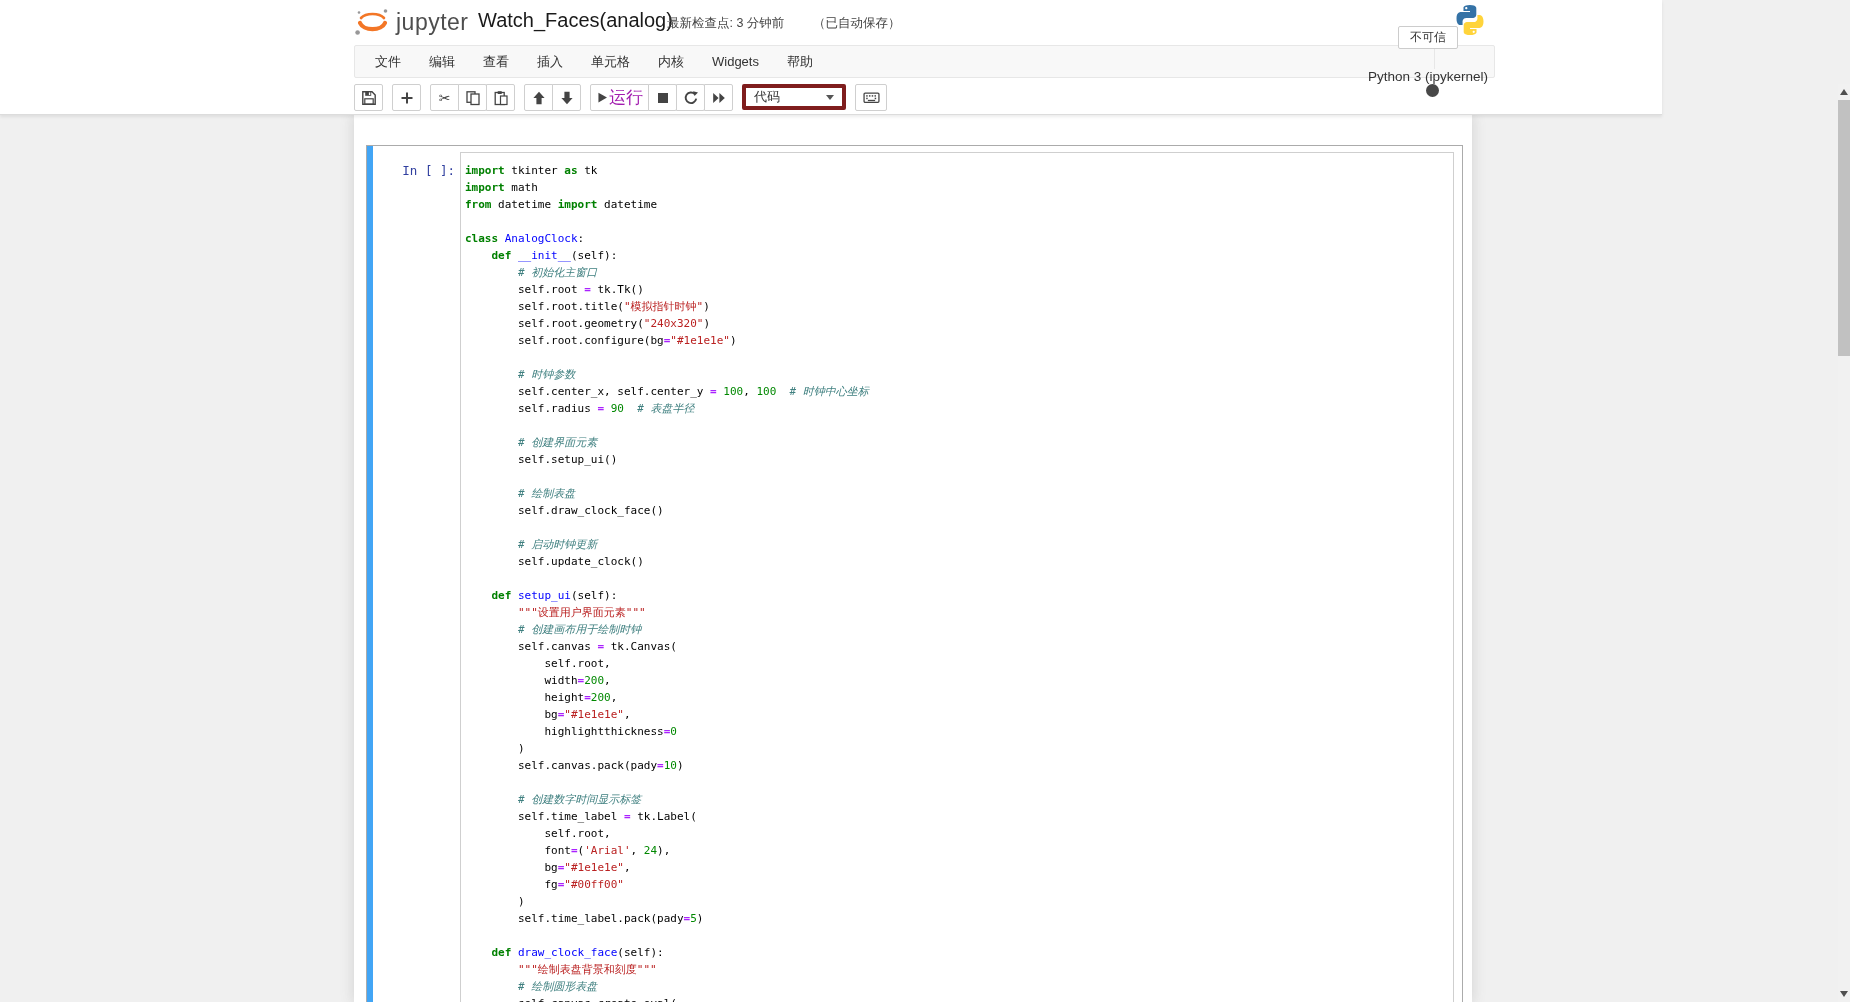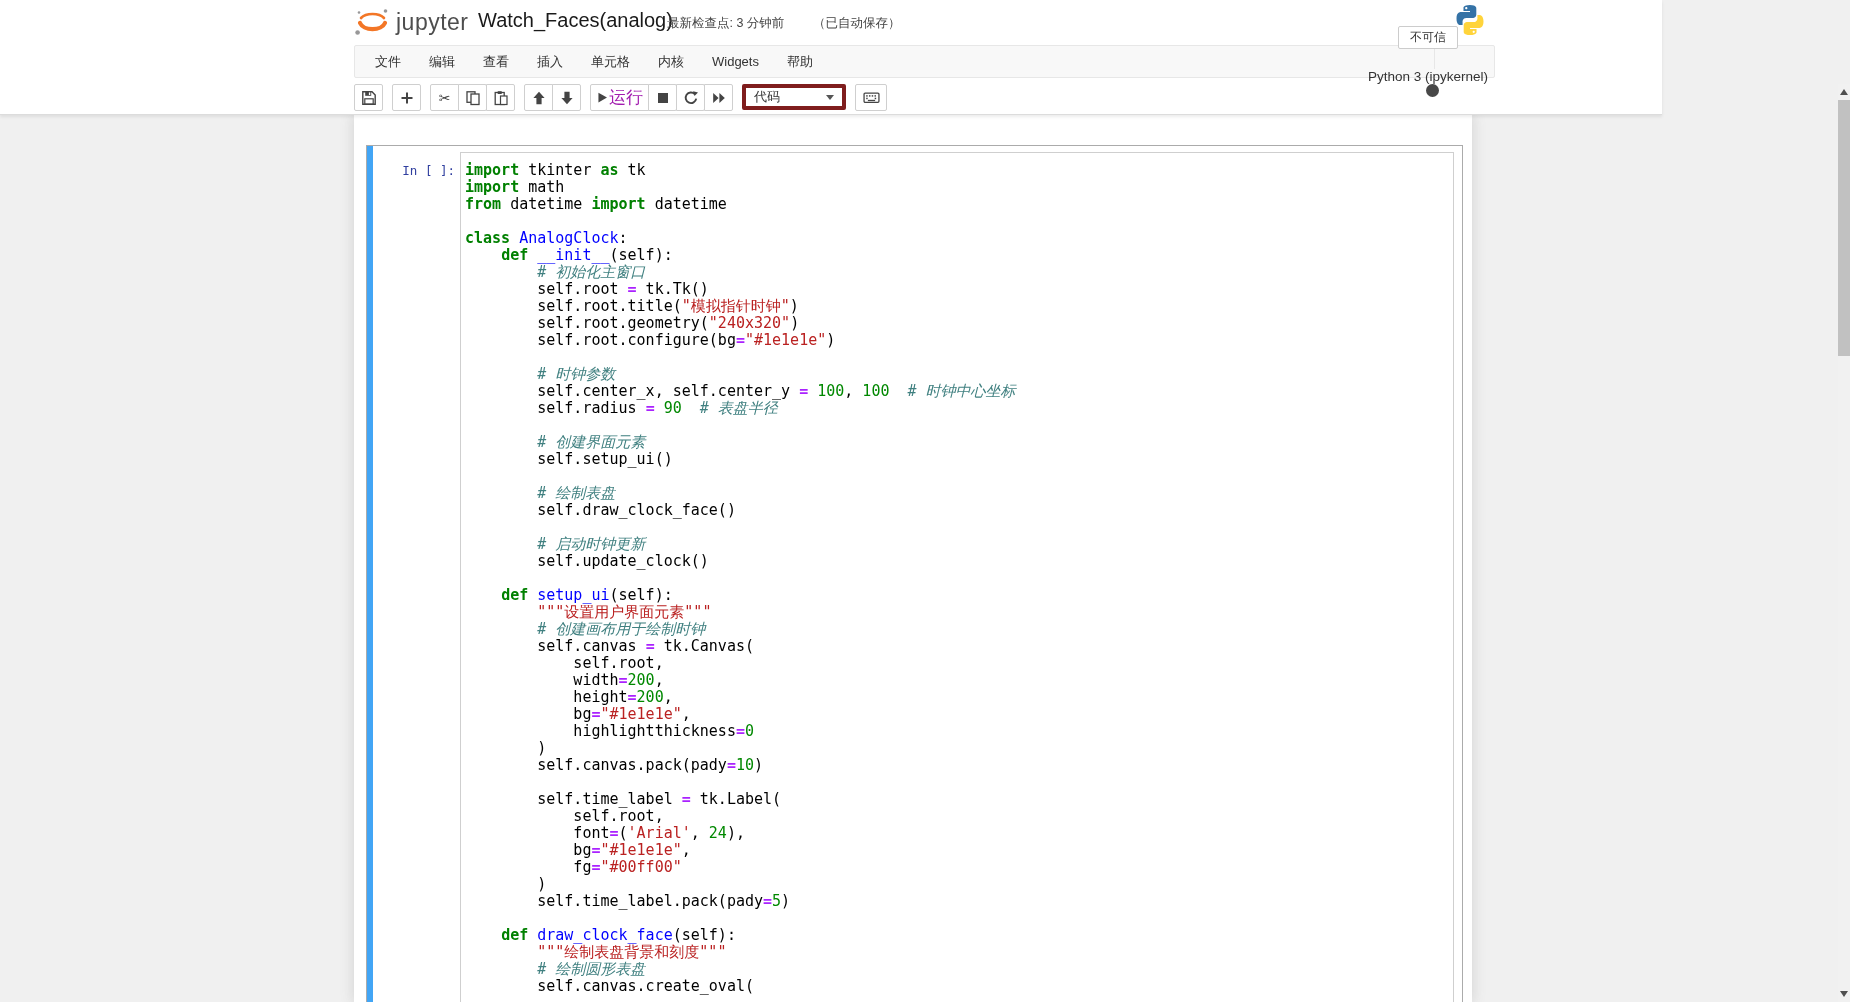--- a/index.html
+++ b/index.html
@@ -85,21 +85,21 @@
     font-size:12.5px; line-height:17px; color:#303f9f;
     text-align:right; white-space:pre;
   }
   .codearea {
     position:absolute; left:93px; top:6px; right:8px; bottom:8px;
     background:#fff; border:1px solid #cfcfcf;
     padding:9px 4px 4px 4px; overflow:hidden; cursor:text;
   }
   .cl {
     font-family:"DejaVu Sans Mono","Liberation Mono",monospace;
-    font-size:15px; line-height:17px; height:17px; white-space:pre; color:#000;
+    font-size:11px; line-height:17px; height:17px; white-space:pre; color:#000;
   }
   .t-kw { color:#008000; font-weight:bold; }
   .t-nm { color:#0000ff; }
   .t-cm { color:#408080; font-style:italic; }
   .t-st { color:#ba2121; }
   .t-op { color:#aa22ff; font-weight:bold; }
   .t-nb { color:#008800; }
   .t-tx { color:#000; }
 
   
@@ -283,20 +283,21 @@
         <div class="cl"><span class="t-tx">        </span><span class="t-cm"># 创建画布用于绘制时钟</span></div>
         <div class="cl"><span class="t-tx">        self.canvas </span><span class="t-op">=</span><span class="t-tx"> tk.Canvas(</span></div>
         <div class="cl"><span class="t-tx">            self.root,</span></div>
         <div class="cl"><span class="t-tx">            width</span><span class="t-op">=</span><span class="t-nb">200</span><span class="t-tx">,</span></div>
         <div class="cl"><span class="t-tx">            height</span><span class="t-op">=</span><span class="t-nb">200</span><span class="t-tx">,</span></div>
         <div class="cl"><span class="t-tx">            bg</span><span class="t-op">=</span><span class="t-st">"#1e1e1e"</span><span class="t-tx">,</span></div>
         <div class="cl"><span class="t-tx">            highlightthickness</span><span class="t-op">=</span><span class="t-nb">0</span></div>
         <div class="cl"><span class="t-tx">        )</span></div>
         <div class="cl"><span class="t-tx">        self.canvas.pack(pady</span><span class="t-op">=</span><span class="t-nb">10</span><span class="t-tx">)</span></div>
         <div class="cl">&nbsp;</div>
+        <div class="cl"><span class="t-tx">        </span><span class="t-cm"># 创建数字时间显示标签</span></div>
         <div class="cl"><span class="t-tx">        self.time_label </span><span class="t-op">=</span><span class="t-tx"> tk.Label(</span></div>
         <div class="cl"><span class="t-tx">            self.root,</span></div>
         <div class="cl"><span class="t-tx">            font</span><span class="t-op">=</span><span class="t-tx">(</span><span class="t-st">'Arial'</span><span class="t-tx">, </span><span class="t-nb">24</span><span class="t-tx">),</span></div>
         <div class="cl"><span class="t-tx">            bg</span><span class="t-op">=</span><span class="t-st">"#1e1e1e"</span><span class="t-tx">,</span></div>
         <div class="cl"><span class="t-tx">            fg</span><span class="t-op">=</span><span class="t-st">"#00ff00"</span></div>
         <div class="cl"><span class="t-tx">        )</span></div>
         <div class="cl"><span class="t-tx">        self.time_label.pack(pady</span><span class="t-op">=</span><span class="t-nb">5</span><span class="t-tx">)</span></div>
         <div class="cl">&nbsp;</div>
         <div class="cl"><span class="t-tx">    </span><span class="t-kw">def</span><span class="t-tx"> </span><span class="t-nm">draw_clock_face</span><span class="t-tx">(self):</span></div>
         <div class="cl"><span class="t-tx">        </span><span class="t-st">"""绘制表盘背景和刻度"""</span></div>

